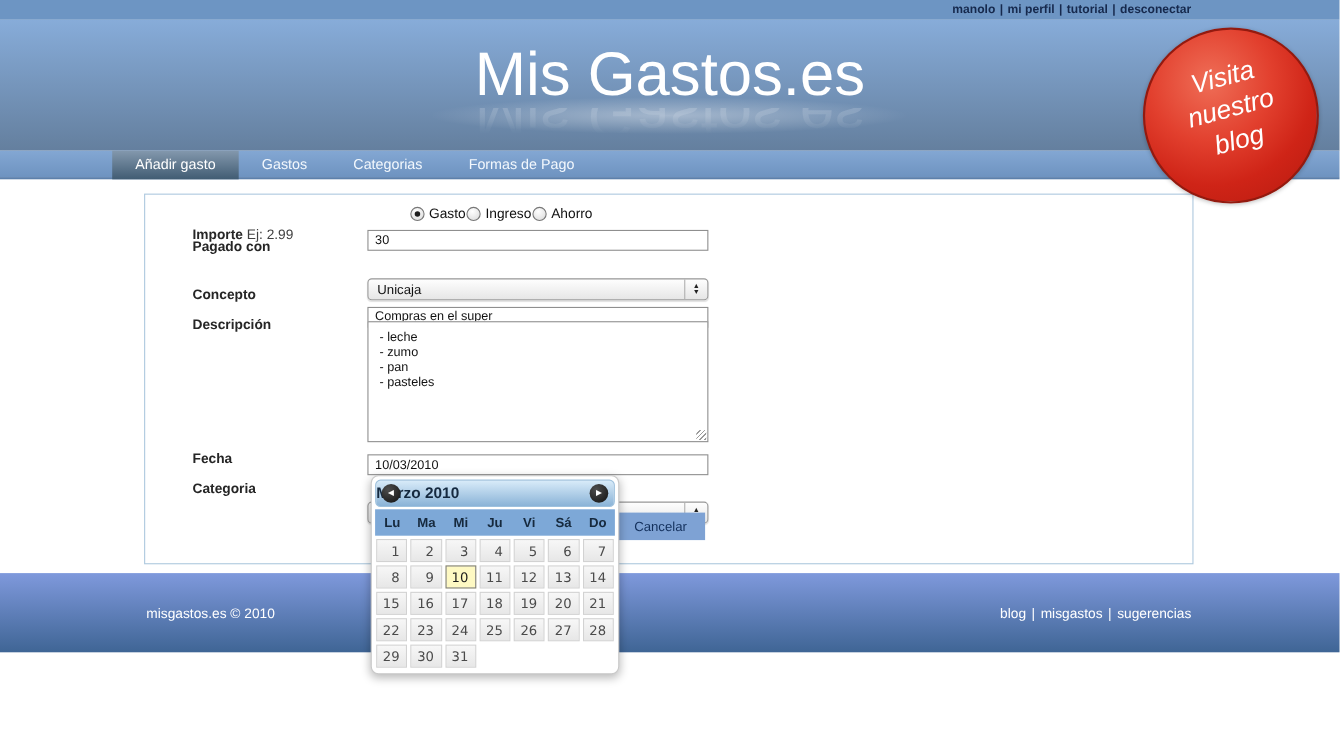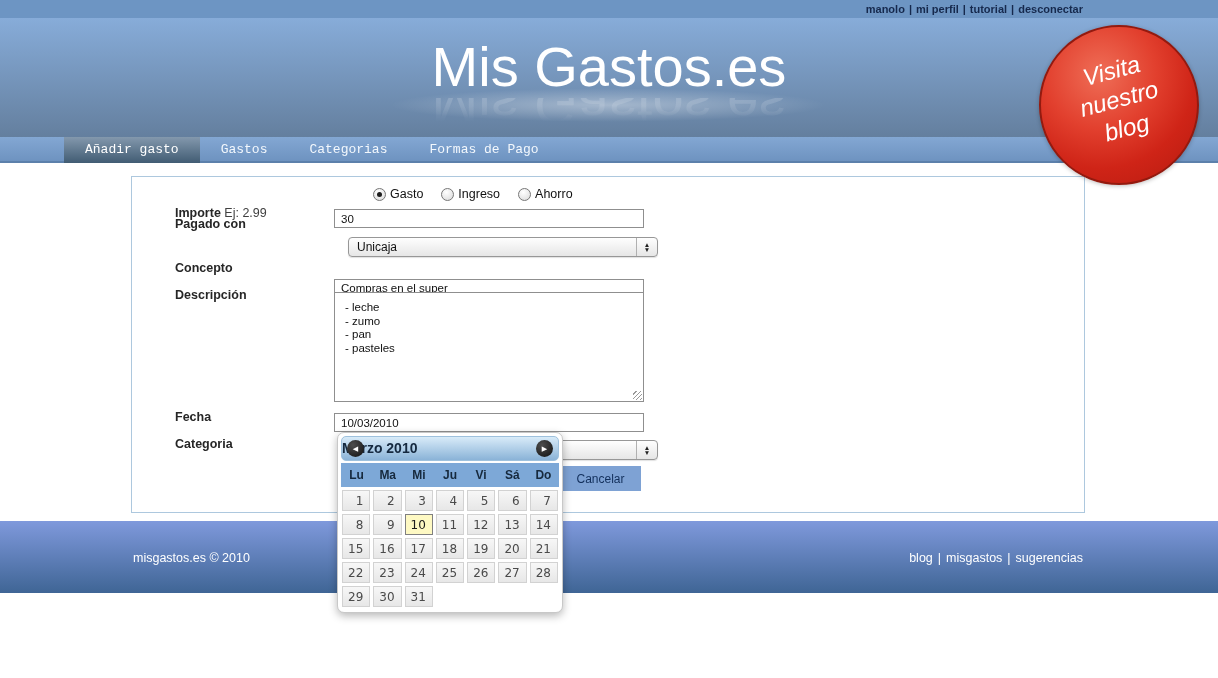--- a/index.html
+++ b/index.html
@@ -21,40 +21,40 @@
       mask-image:linear-gradient(to top, rgba(0,0,0,.8), transparent 60%); }
 
   
   .badge { position:absolute; left:1039px; top:25px; width:160px; height:160px; border-radius:50%; z-index:30; cursor:pointer;
       background:radial-gradient(circle at 38% 30%, #ef6e57 0%, #e2402e 38%, #cf2417 65%, #b51a0f 100%);
       border:2px solid #931a0f; box-shadow:0 1px 4px rgba(0,0,0,0.25); }
   .badge-text { position:absolute; left:0; top:28px; width:100%; transform:rotate(-15deg); text-align:center; color:#fff; font-style:italic; font-size:24px; line-height:1.22; }
 
   
   .navbar { position:absolute; left:0; top:137px; width:1218px; height:26px; background:linear-gradient(#83a7d3,#6e93c0); border-bottom:2px solid #5c80ab; z-index:5; }
-  .tabs { display:flex; margin-left:64px; height:26px;font-family:Liberation Mono, monospace; }
+  .tabs { display:flex; margin-left:102px; height:26px; }
   .tab { padding:0 21px; line-height:26px; font-size:13px; color:#f3f8fd; cursor:pointer; white-space:nowrap; }
   .tab.active { background:linear-gradient(#8398ad,#415c73); color:#fff; }
 
   
   .content-box { position:absolute; left:131px; top:176px; width:954px; height:337px; background:#fff; border:1px solid #adc8de; }
 
   .radio-row { position:absolute; left:373px; top:187px; display:flex; align-items:center; font-size:12.5px; color:#111; z-index:2; }
   .radio { width:13px; height:13px; border:1px solid #777; border-radius:50%; background:radial-gradient(circle at 40% 30%, #fff, #d9d9d9); margin-right:4px; position:relative; cursor:pointer; }
   .radio.checked::after { content:""; position:absolute; left:3px; top:3px; width:5px; height:5px; border-radius:50%; background:#1d1d1d; }
-  .radio-label { margin-right:18px; cursor:default; }
+  .radio-label { margin-right:1px; cursor:default; }
 
   .form-label { position:absolute; left:175px; font-size:12.5px; font-weight:bold; color:#262626; white-space:nowrap; }
   .form-label .hint { font-weight:normal; color:#404040; }
 
   .text-input, .date-input { position:absolute; left:334px; width:310px; height:19px; border:1px solid #8f8f8f; background:#fff; font-size:11.5px; color:#111; padding:0 6px; line-height:17px; font-family:"Liberation Sans","DejaVu Sans",sans-serif; white-space:pre; }
   input.text-input { outline:none; }
   .misspell { text-decoration:underline wavy #e74c3c 1px; text-underline-offset:2px; }
 
-  .mac-select { position:absolute; left:348px; width:310px; height:20px; border:1px solid #979797; border-radius:4px; background:linear-gradient(#fefefe,#e6e6e6); box-shadow:0 1px 1px rgba(0,0,0,0.12); display:flex; align-items:center; cursor:pointer; }
+  .mac-select { position:absolute; left:334px; width:310px; height:20px; border:1px solid #979797; border-radius:4px; background:linear-gradient(#fefefe,#e6e6e6); box-shadow:0 1px 1px rgba(0,0,0,0.12); display:flex; align-items:center; cursor:pointer;margin-top:16px; }
   .mac-select .sel-text { flex:1; font-size:12px; color:#111; padding-left:8px; line-height:18px; }
   .mac-select .stepper { width:21px; height:100%; border-left:1px solid #b0b0b0; display:flex; flex-direction:column; align-items:center; justify-content:center; color:#222; }
   .mac-select .stepper span { font-size:6.5px; line-height:5.5px; }
 
   .textarea-wrap { position:absolute; left:334px; top:292px; width:310px; height:110px; border:1px solid #8f8f8f; background:#fff; }
   .textarea-wrap textarea { width:100%; height:100%; border:none; resize:none; outline:none; font-family:"Liberation Sans","DejaVu Sans",sans-serif; font-size:11.5px; line-height:13.5px; color:#111; padding:8px 6px 0 10px; background:transparent; }
   .resize-handle { position:absolute; right:1px; bottom:1px; width:9px; height:9px;
       background:repeating-linear-gradient(135deg, transparent 0 2px, #9a9a9a 2px 3px); cursor:nwse-resize; }
 
   .cancel-button { position:absolute; left:560px; top:466px; width:81px; height:25px; background:#7ea2d4; border:none; color:#13305c; font-size:12px; font-family:"Liberation Sans","DejaVu Sans",sans-serif; cursor:pointer; }

